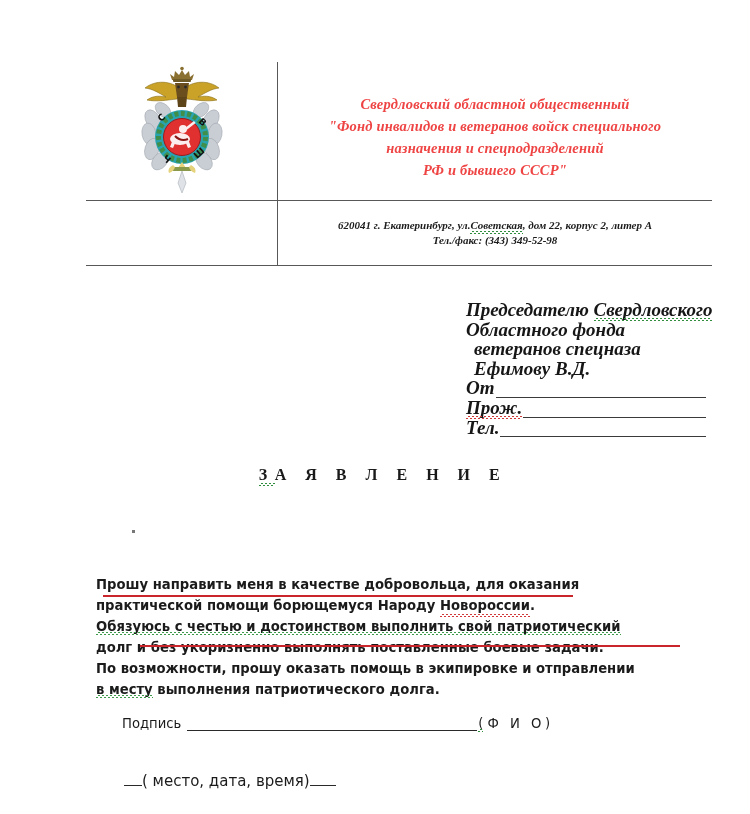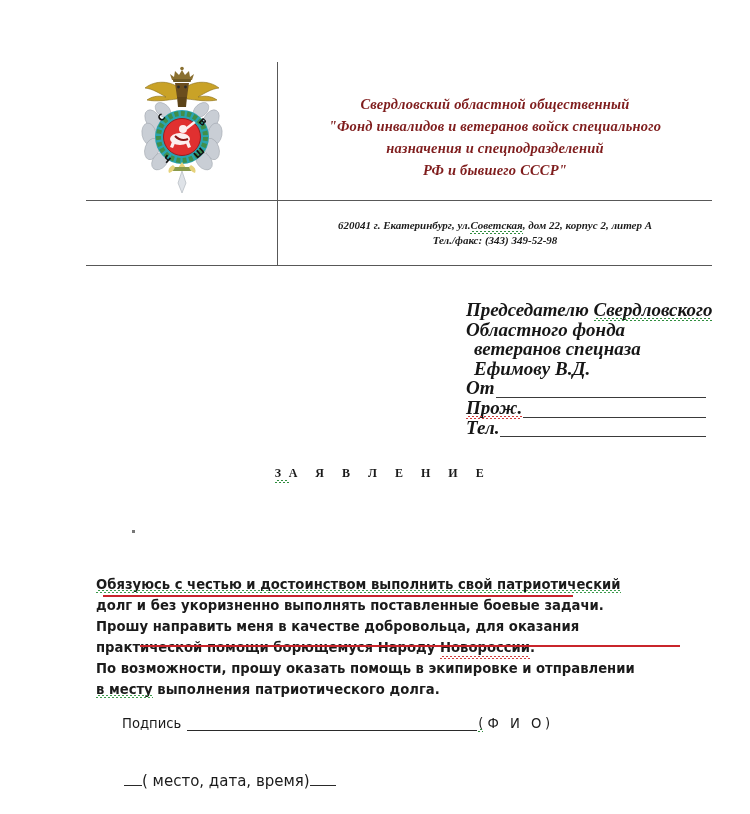--- a/index.html
+++ b/index.html
@@ -65,21 +65,21 @@
   .emblem-wrap svg { display: block; }
 
   
   .org-title {
     text-align: center;
     font-style: italic;
     font-weight: bold;
     font-size: 14.5px;
     line-height: 22px;
     letter-spacing: 0.2px;
-    color: #7f1d1d;
+    color: #ef4444;
     padding: 0 4px;
     margin-top: 12px;
   }
   .org-title div { white-space: nowrap; }
 
   
   .address {
     text-align: center;
     font-style: italic;
     font-weight: bold;
@@ -144,21 +144,21 @@
   }
 
   
   .doc-title {
     position: absolute;
     left: 16px; right: 0;
     top: 466px;
     text-align: center;
     font-family: "Liberation Serif", serif;
     font-weight: bold;
-    font-size: 12px;
+    font-size: 16px;
     letter-spacing: 7.5px;
     color: #1a1a1a;
   }
   .doc-title .sq-green::after { bottom: -2px; }
 
   
   .stray-dot {
     position: absolute;
     left: 132px;
     top: 530px;
@@ -367,23 +367,23 @@
       <span class="rule"></span>
     </div>
   </div>
 
   <div class="doc-title"><span class="sq-green">З</span><span>А Я В Л Е Н И Е</span></div>
 
   <div class="stray-dot"></div>
 
   <div class="body-text">
 
+    <p class="para just"><span class="first-indent"></span><span>Прошу   направить   меня   в   качестве   добровольца,</span><span>   для   оказания</span><br><span>практической помощи борющемуся Народу </span><span class="sq-red">Новороссии</span><span>.</span></p>
+
     <p class="para"><span class="green-wave">Обязуюсь  с  честью  и  достоинством  выполнить  свой  патриотический</span><br><span>долг и без укоризненно выполнять поставленные боевые задачи.</span></p>
-
-    <p class="para just"><span class="first-indent"></span><span>Прошу   направить   меня   в   качестве   добровольца,</span><span>   для   оказания</span><br><span>практической помощи борющемуся Народу </span><span class="sq-red">Новороссии</span><span>.</span></p>
 
     <p class="para"><span>По  возможности,  прошу  оказать  помощь  в  экипировке  и  отправлении</span><br><span class="green-wave">в месту</span><span> выполнения  патриотического долга.</span></p>
   </div>
 
   <div class="red-bar" style="left:103px; top:595px; width:470px;"></div>
   <div class="red-bar" style="left:140px; top:645px; width:540px;"></div>
 
   <div class="sig-block">
     <div class="sig-line">
       <span>Подпись</span>

